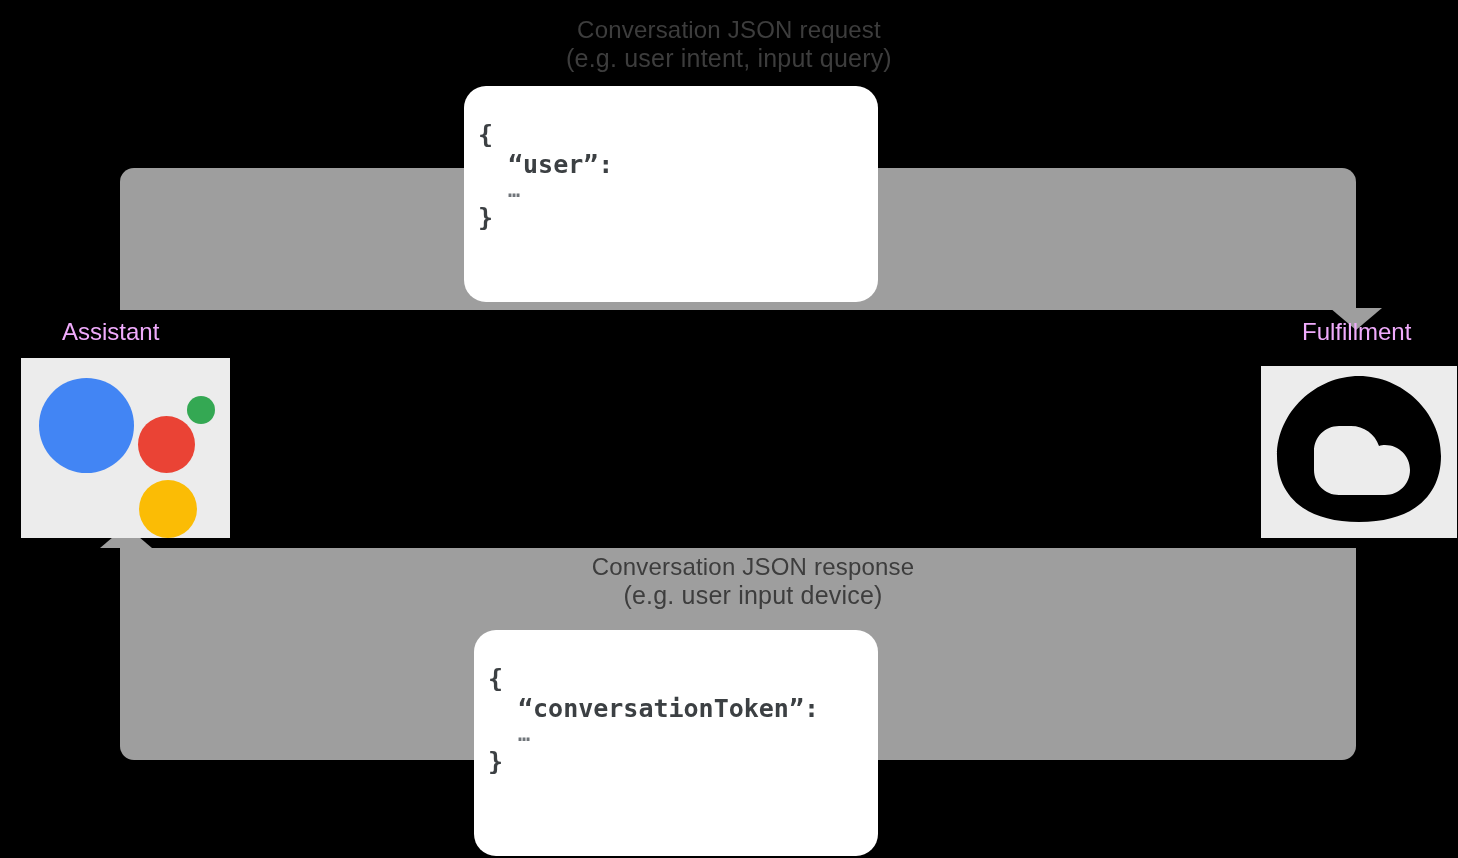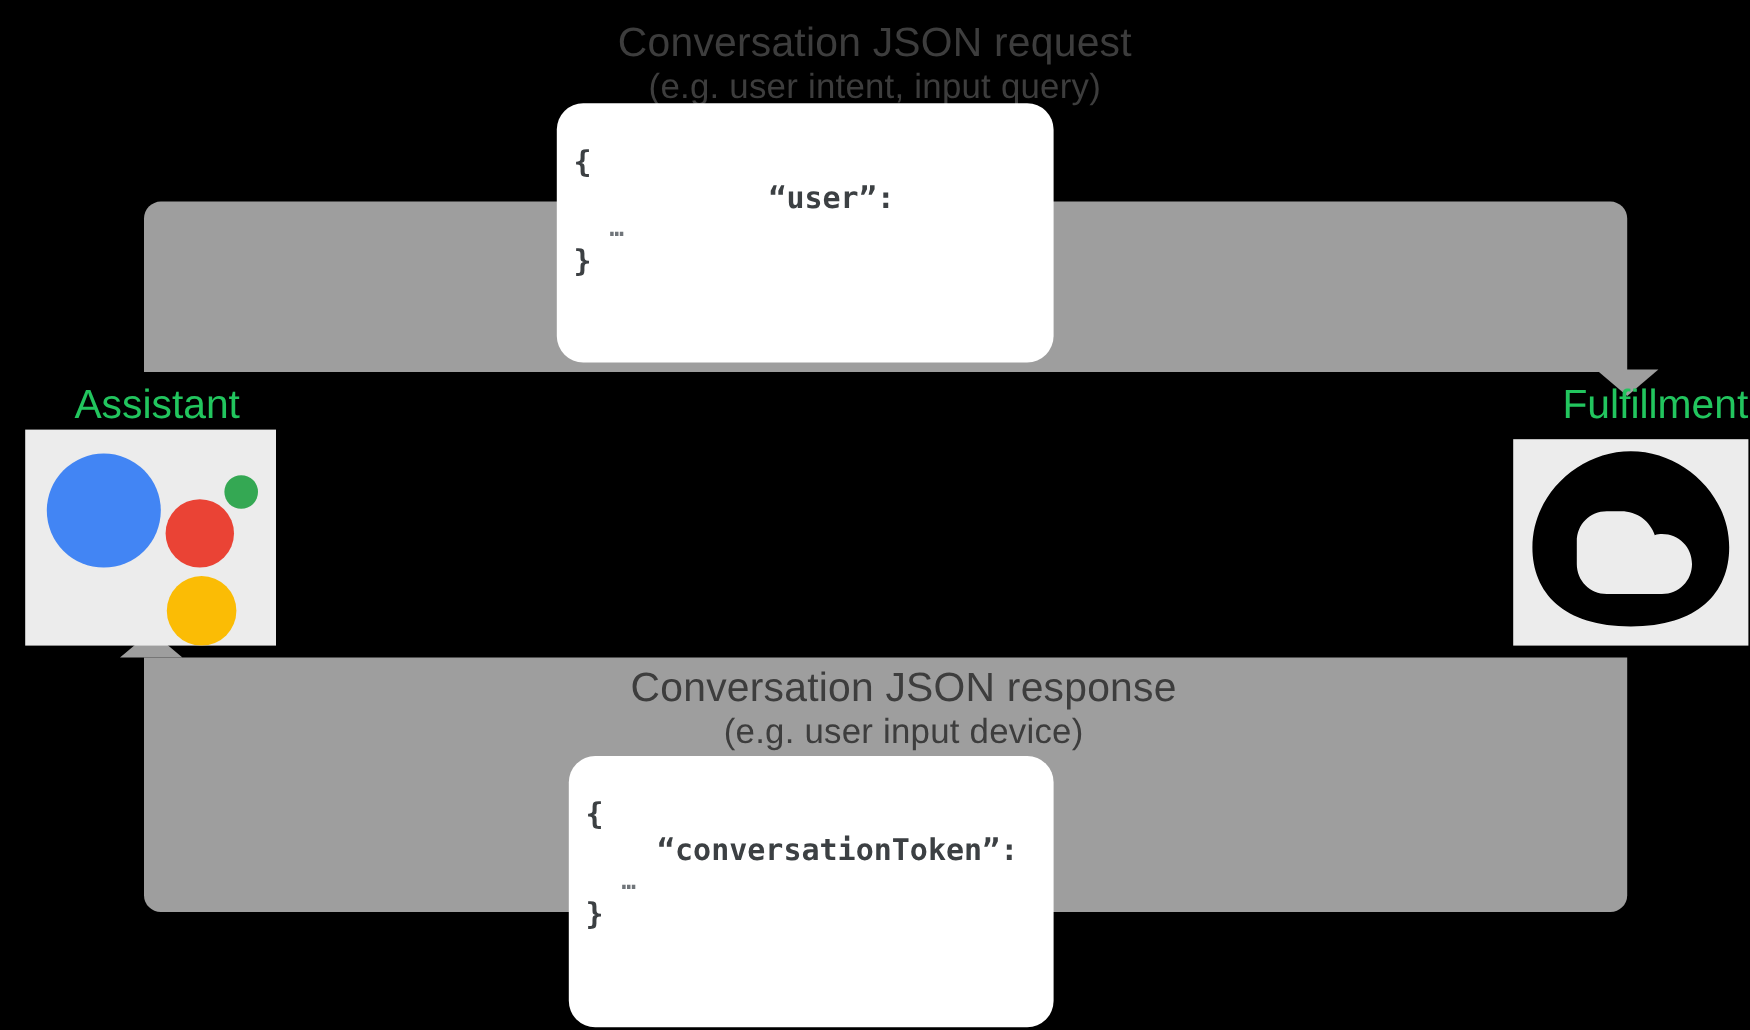--- a/index.html
+++ b/index.html
@@ -68,25 +68,25 @@
   
   .caption {
     position: absolute;
     width: 100%;
     text-align: center;
     color: #3d3d3d;
     line-height: 1.18;
     letter-spacing: 0.2px;
   }
   .caption .line1 {
-    font-size: 34px;
+    font-size: 24px;
     font-weight: 400;
   }
   .caption .line2 {
-    font-size: 29px;
+    font-size: 25px;
     font-weight: 400;
   }
   #caption-top { top: 16px; }
   #caption-bottom { top: 553px; padding-left: 24px; }
 
   
   .json-card {
     position: absolute;
     background: #ffffff;
     border-radius: 22px;
@@ -95,41 +95,41 @@
     font-family: "DejaVu Sans Mono", "Liberation Mono", monospace;
     font-size: 25px;
     font-weight: bold;
     color: #3c4043;
     line-height: 1.18;
   }
   .json-card .jline {
     white-space: pre;
     padding-left: 14px;
   }
-  .json-card .jindent { padding-left: 44px; text-align: center; }
+  .json-card .jindent { padding-left: 44px; }
   .json-card .jdots { padding-left: 44px; font-size: 20px; color: #70757a; letter-spacing: 2px;}
 
   #json-top {
     left: 464px;
     top: 86px;
     width: 414px;
     height: 216px;
   }
   #json-bottom {
     left: 474px;
     top: 630px;
     width: 404px;
     height: 226px;
   }
 
   
   .endpoint-label {
     position: absolute;
-    color: #22c55e;
-    font-size: 34px;
+    color: #f0abfc;
+    font-size: 24px;
     white-space: nowrap;
   }
   #label-assistant { left: 62px; top: 318px; }
   #label-fulfillment { left: 1283px; top: 318px; margin-left: 19px; }
 
   
   .icon-tile {
     position: absolute;
     background: #ececec;
   }

